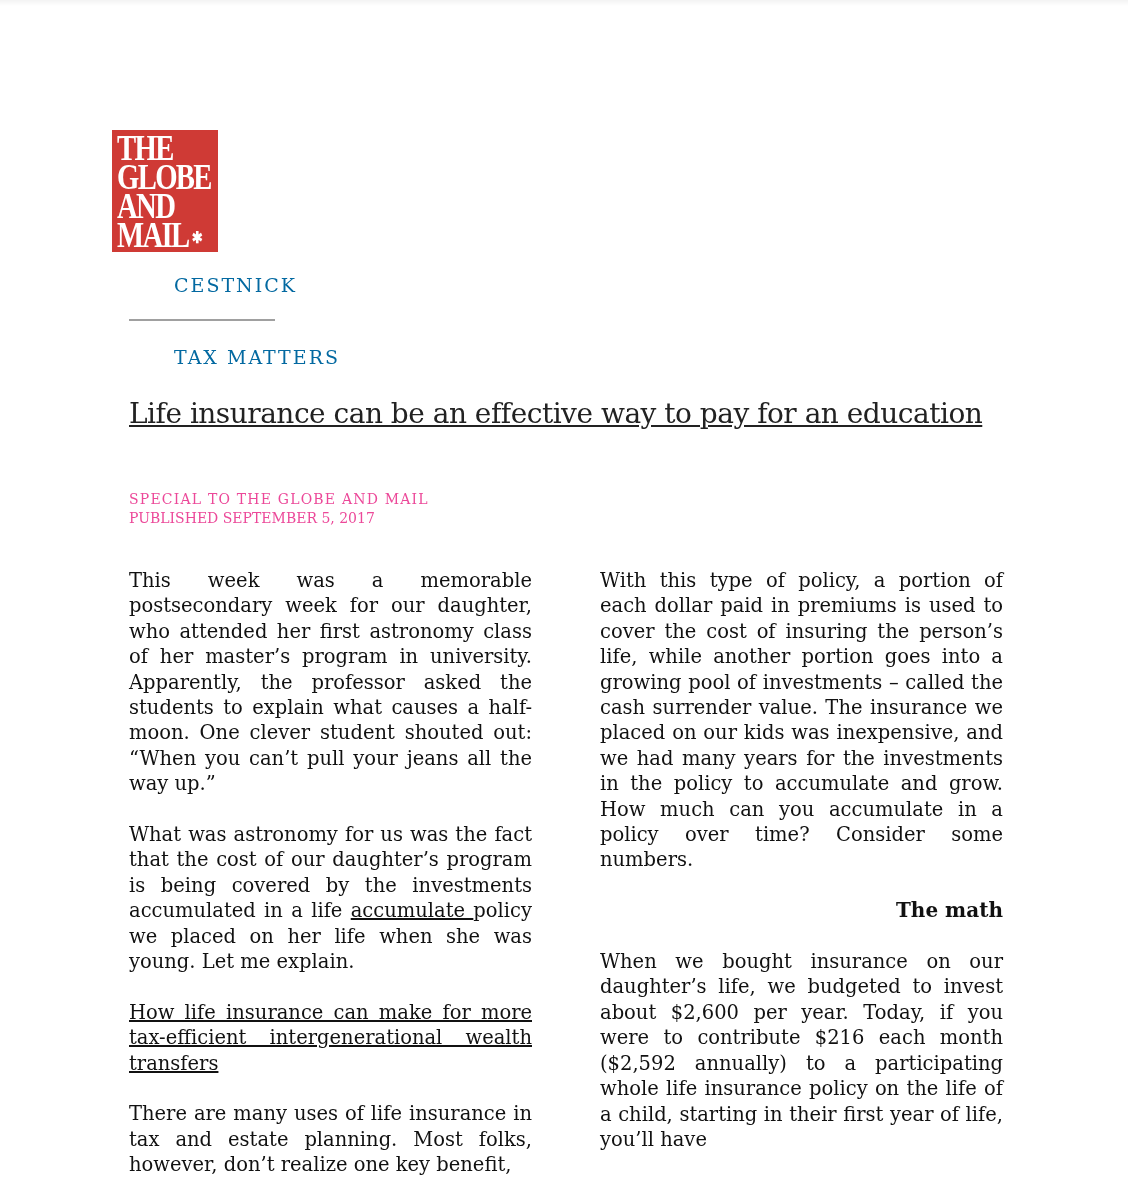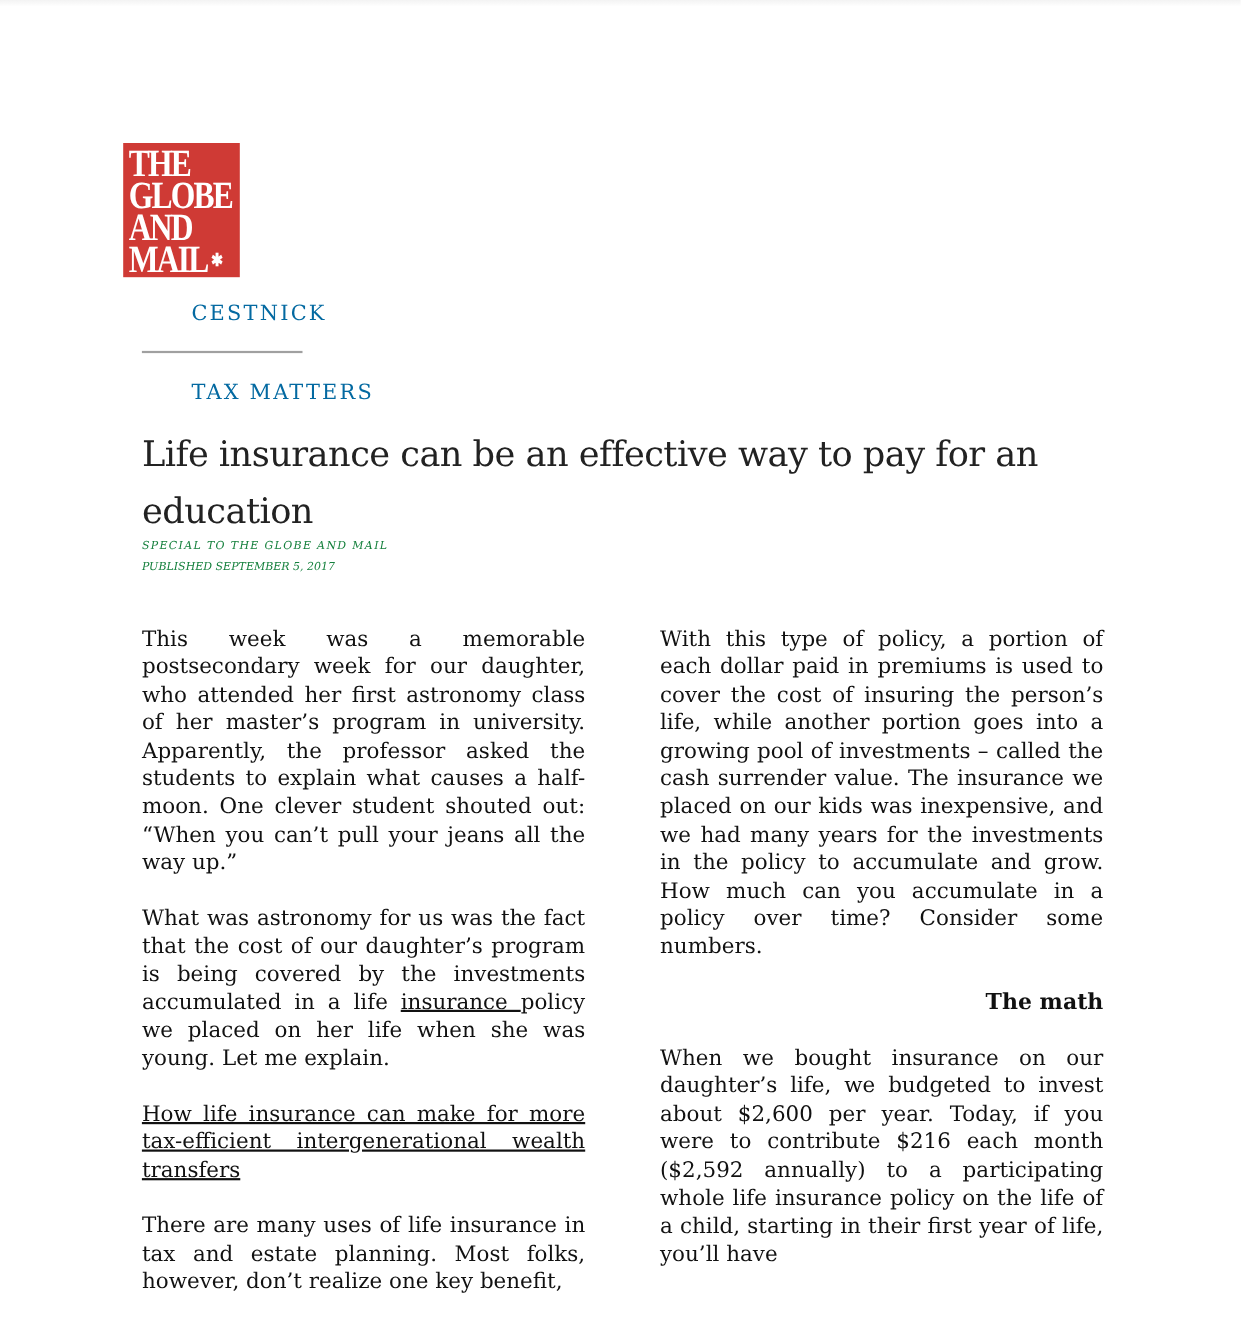--- a/index.html
+++ b/index.html
@@ -73,33 +73,33 @@
       background: #a0a0a0;
     }
     .headline {
       position: absolute;
       left: 129px;
       top: 388px;
       width: 860px;
       margin: 0;
       font-family: "DejaVu Serif", serif;
       font-weight: normal;
-      font-size: 32px;
+      font-size: 28px;
       line-height: 51px;
       color: #222222;
       letter-spacing: -0.5px;
+      text-decoration: underline;
     }
     .meta {
       position: absolute;
       left: 129px;
       font-family: "DejaVu Serif", serif;
-      font-size: 10px;
-      color: #15803d;
+      font-size: 14px;
+      color: #ec4899;
       letter-spacing: 0.6px;
-      font-style: italic;
     }
     .meta.byline { top: 491px; letter-spacing: 1.2px; }
     .meta.published { top: 510px; letter-spacing: 0; }
     .col {
       position: absolute;
       top: 568px;
       width: 403px;
       font-family: "DejaVu Serif", serif;
       font-size: 19.5px;
       line-height: 25.4px;
@@ -143,21 +143,21 @@
 <div class="rule"></div>
 <div class="kicker section">TAX MATTERS</div>
 
 <h1 class="headline">Life insurance can be an effective way to pay for an education</h1>
 
 <div class="meta byline">SPECIAL TO THE GLOBE AND MAIL</div>
 <div class="meta published">PUBLISHED SEPTEMBER 5, 2017</div>
 
 <div class="col left">
   <p>This week was a memorable postsecondary week for our daughter, who attended her first astronomy class of her master’s program in university. Apparently, the professor asked the students to explain what causes a half-moon. One clever student shouted out: “When you can’t pull your jeans all the way up.”</p>
-  <p><span>What was astronomy for us was the fact that the cost of our daughter’s program is being covered by the investments accumulated in a life </span><a href="#">insurance </a><span>policy we placed on her life when she was young. Let me explain.</span></p>
+  <p><span>What was astronomy for us was the fact that the cost of our daughter’s program is being covered by the investments accumulated in a life </span><a href="#">accumulate </a><span>policy we placed on her life when she was young. Let me explain.</span></p>
   <p><a href="#">How life insurance can make for more tax-efficient intergenerational wealth transfers</a></p>
   <p class="cut">There are many uses of life insurance in tax and estate planning. Most folks, however, don’t realize one key benefit,</p>
 </div>
 
 <div class="col right">
   <p>With this type of policy, a portion of each dollar paid in premiums is used to cover the cost of insuring the person’s life, while another portion goes into a growing pool of investments – called the cash surrender value. The insurance we placed on our kids was inexpensive, and we had many years for the investments in the policy to accumulate and grow. How much can you accumulate in a policy over time? Consider some numbers.</p>
   <div class="subhead">The math</div>
   <p class="cut">When we bought insurance on our daughter’s life, we budgeted to invest about $2,600 per year. Today, if you were to contribute $216 each month ($2,592 annually) to a participating whole life insurance policy on the life of a child, starting in their first year of life, you’ll have</p>
 </div>
 

